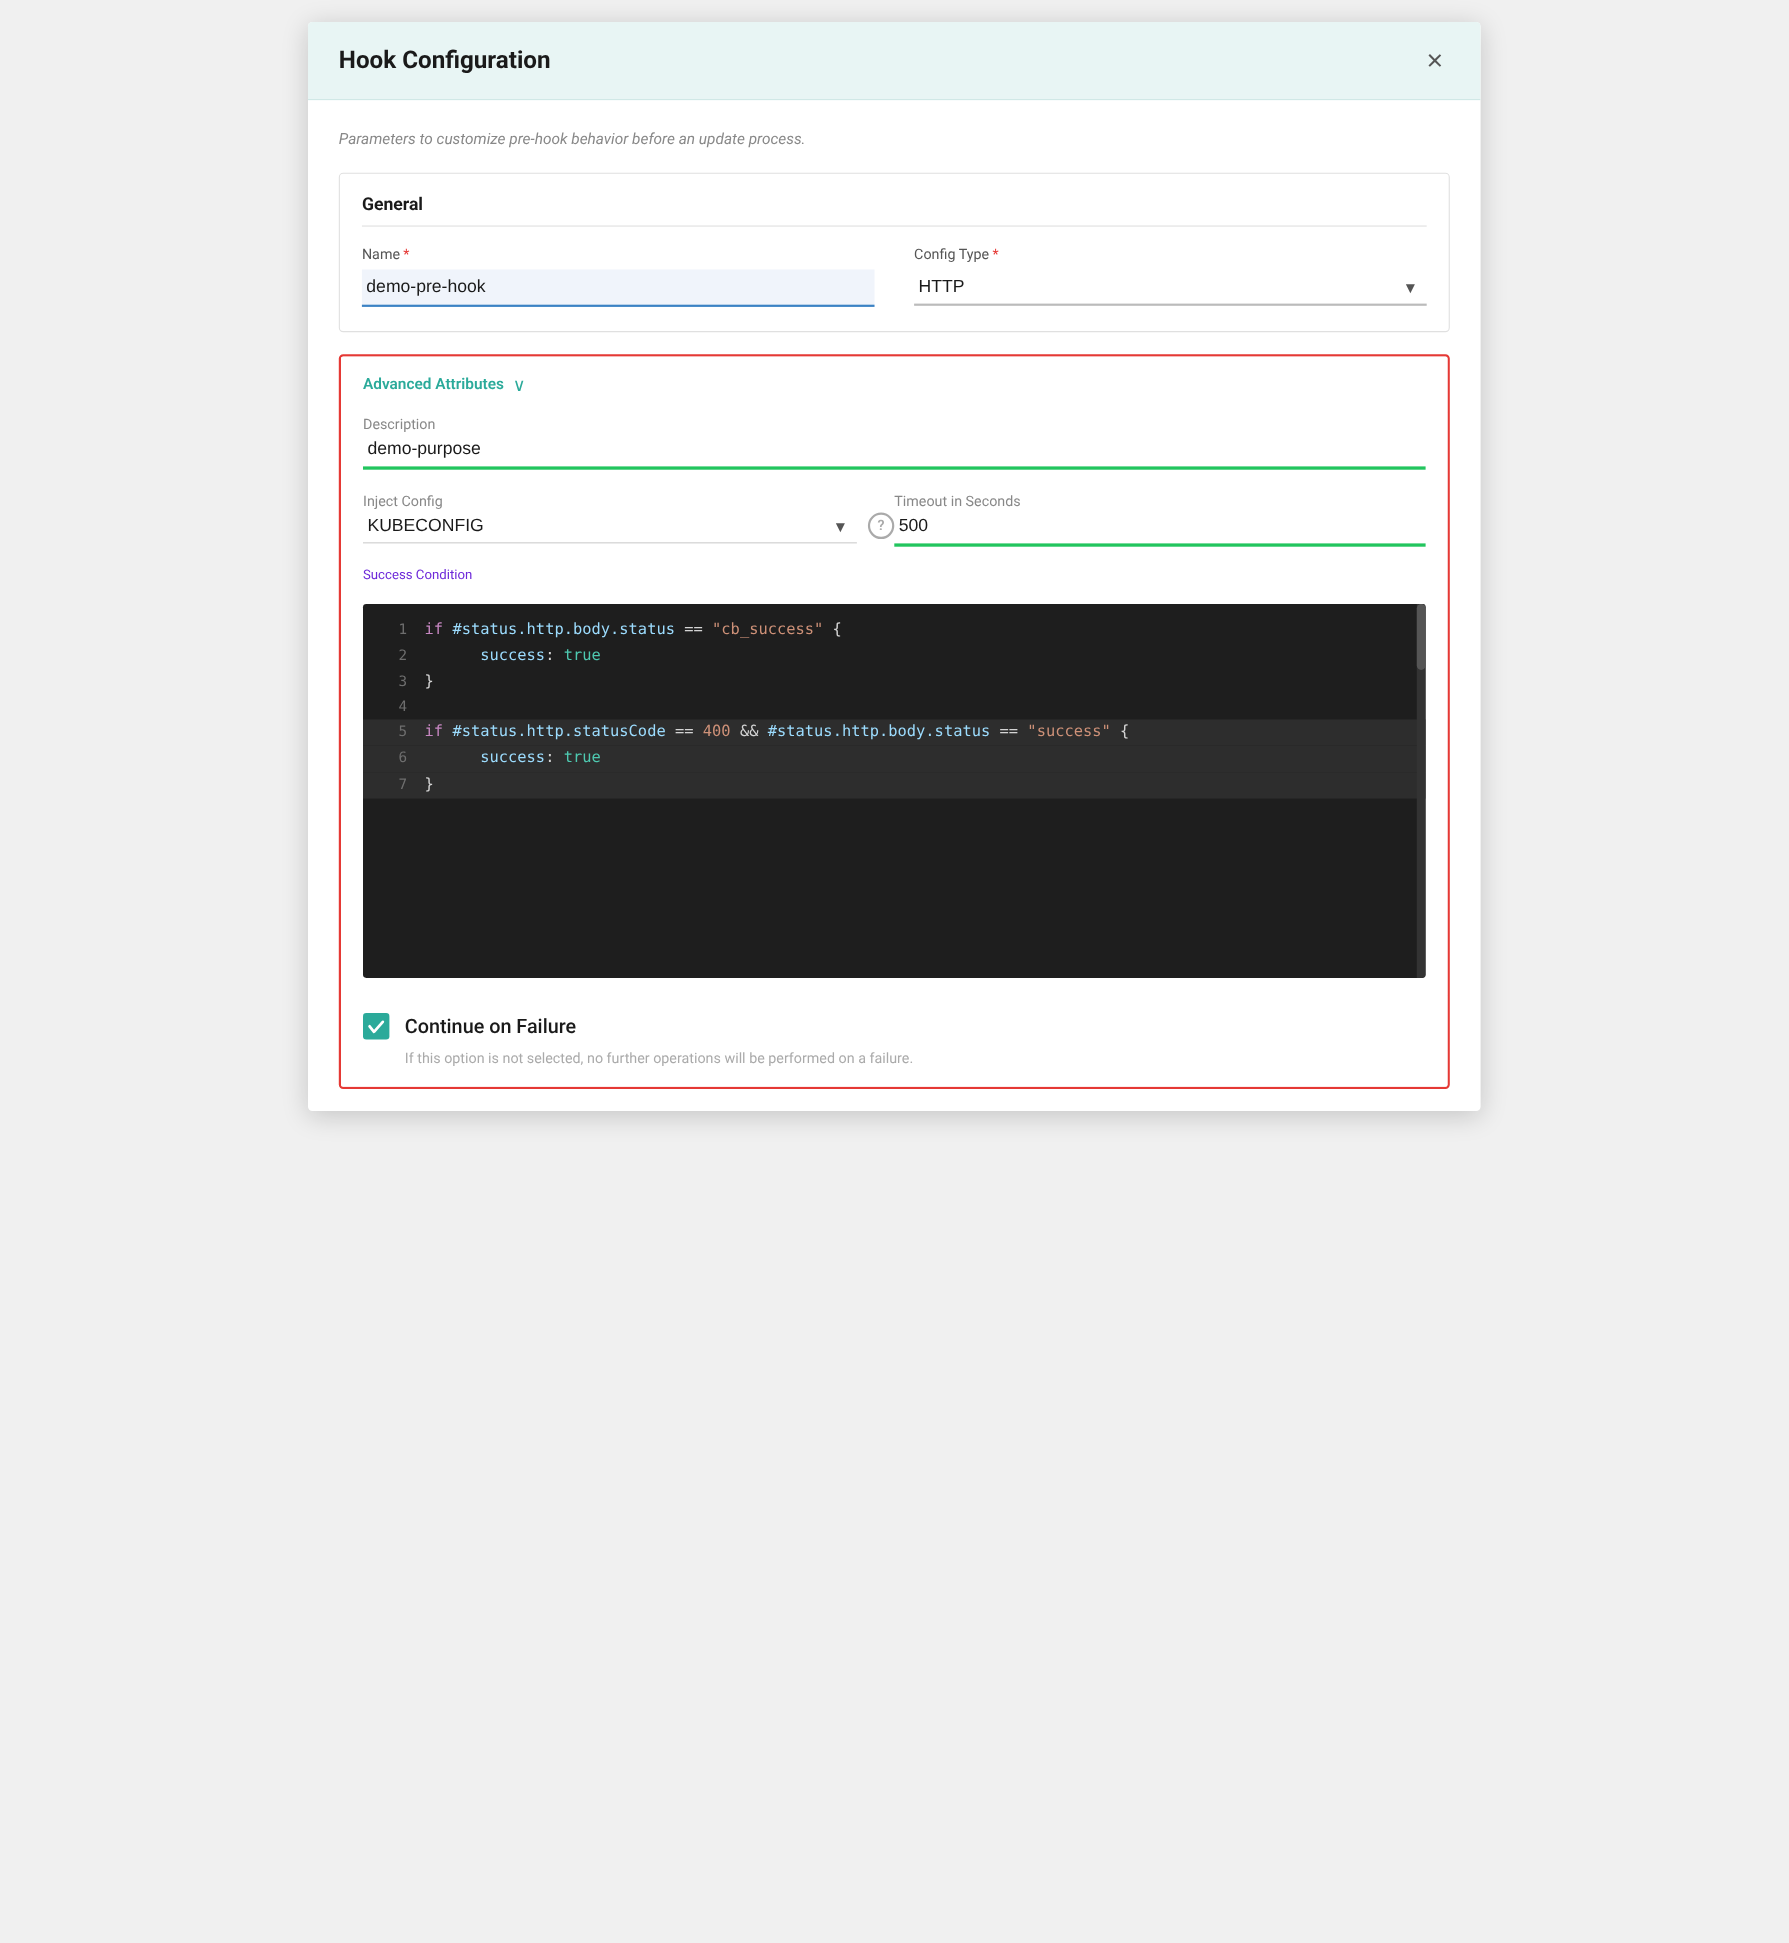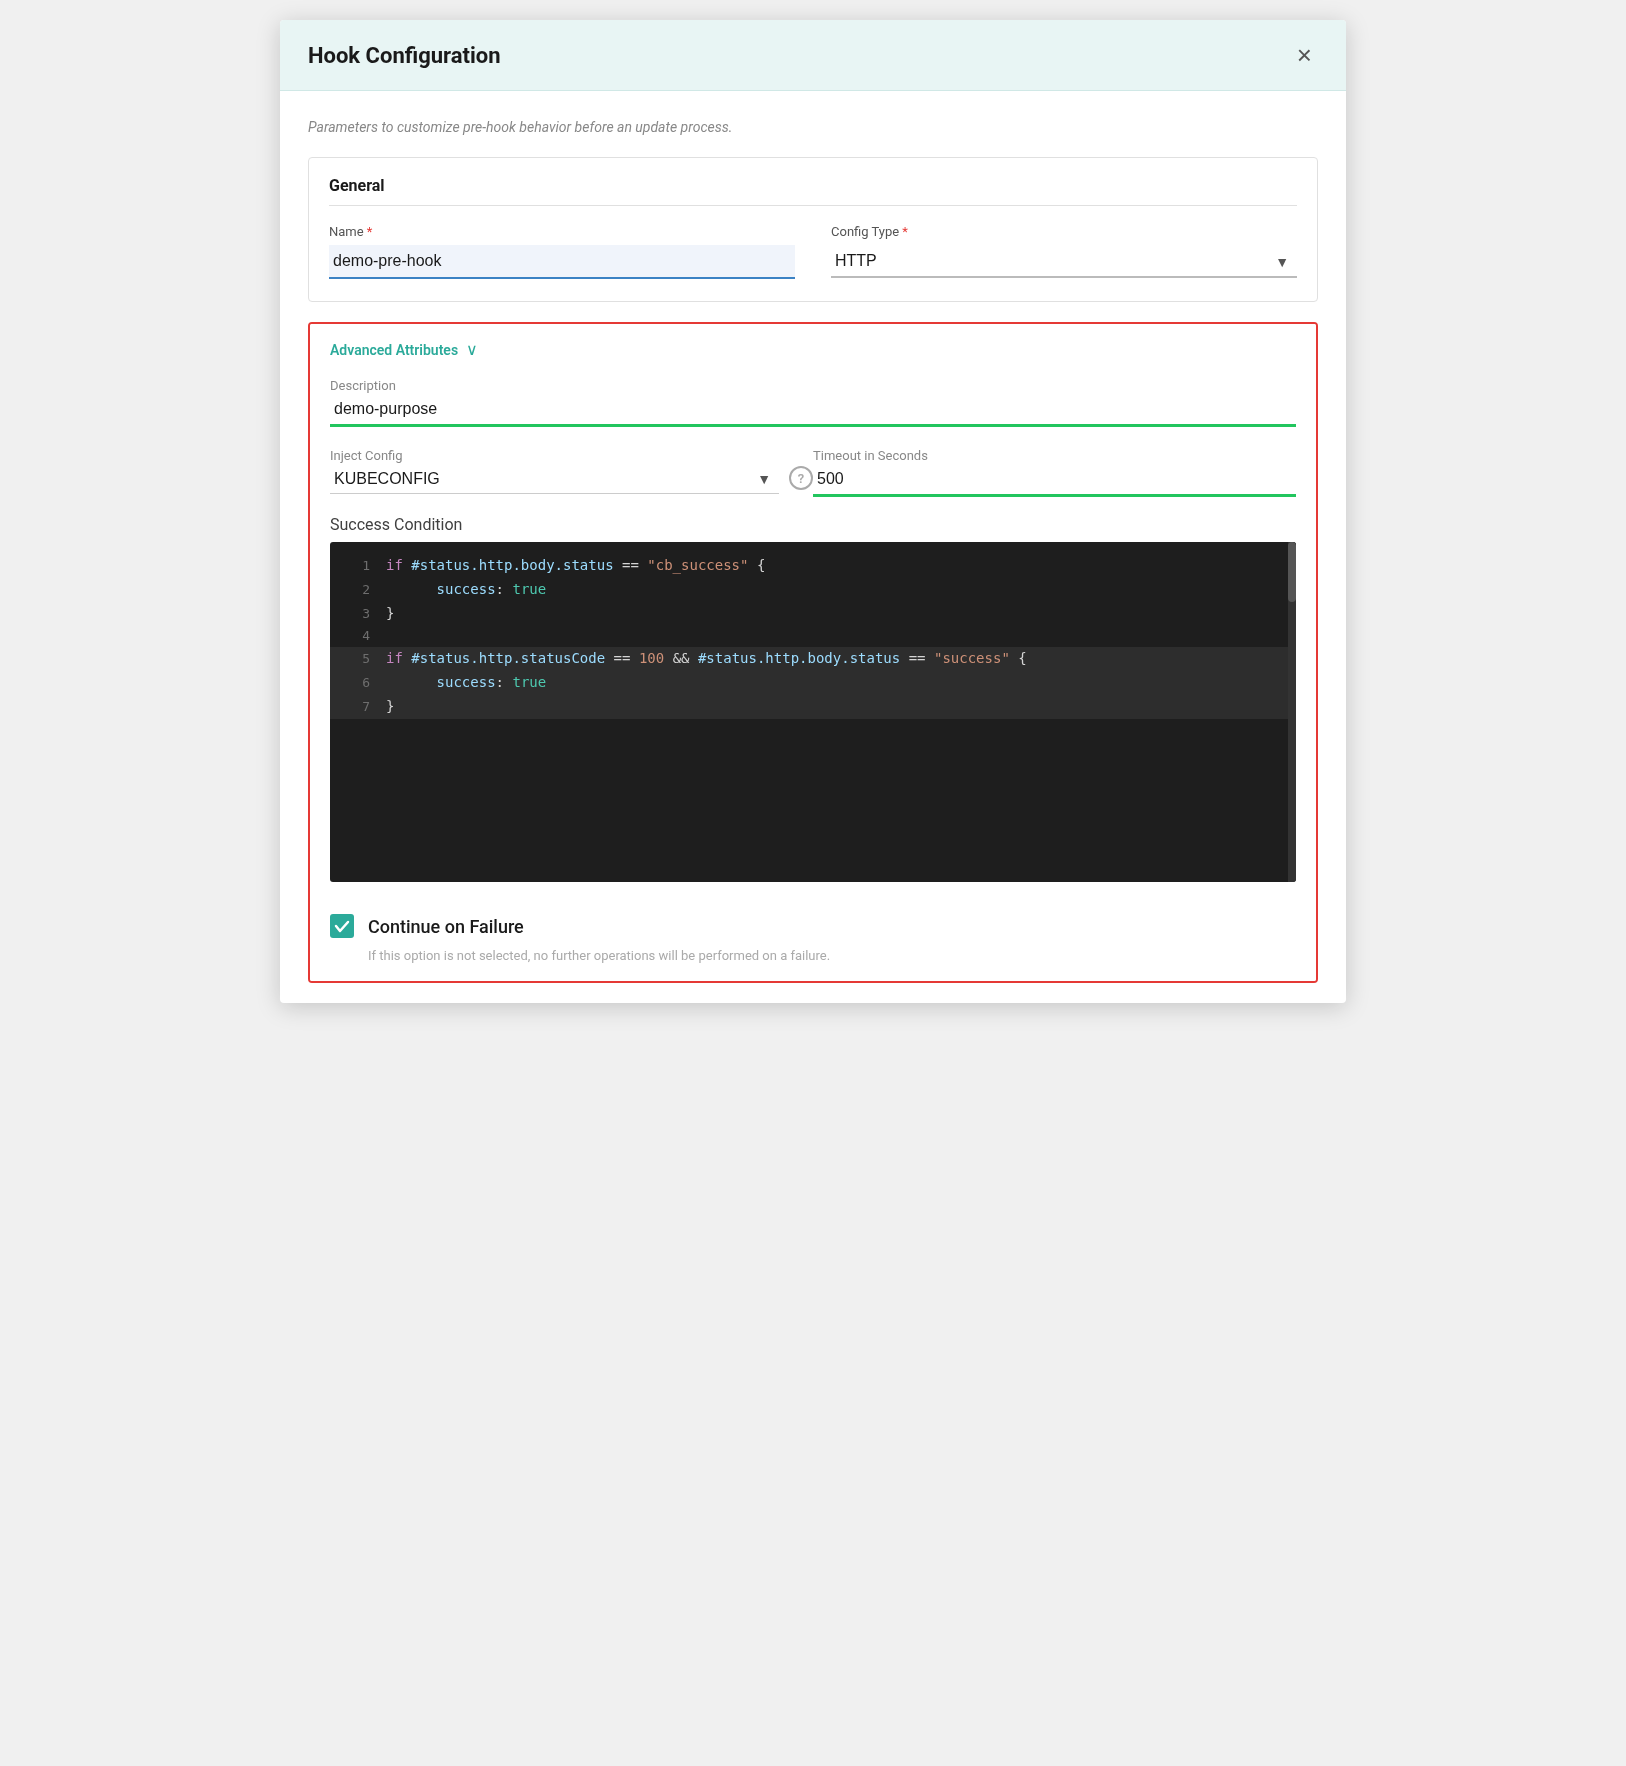--- a/index.html
+++ b/index.html
@@ -244,23 +244,23 @@
       align-items: center;
       justify-content: center;
       color: #aaa;
       font-size: 13px;
       font-weight: 600;
       cursor: pointer;
       flex-shrink: 0;
       margin-bottom: 4px;
     }
     .success-condition-label {
-      font-size: 16px;
-      color: #404040;
-      margin-bottom: 8px;
+      font-size: 12px;
+      color: #6d28d9;
+      margin-bottom: 20px;
     }
     .code-editor {
       background: #1e1e1e;
       border-radius: 3px;
       padding: 12px 0;
       min-height: 340px;
       font-family: 'Consolas', 'Monaco', monospace;
       font-size: 14px;
       line-height: 1.7;
       overflow: auto;
@@ -434,21 +434,21 @@
               <span class="line-content"><span class="kw-op">}</span></span>
             </div>
 
             <div class="code-line">
               <span class="line-num">4</span>
               <span class="line-content"></span>
             </div>
 
             <div class="code-line highlighted">
               <span class="line-num">5</span>
-              <span class="line-content"><span class="kw-if">if</span> <span class="kw-var">#status.http.statusCode</span> <span class="kw-op">==</span> <span class="kw-str">100</span> <span class="kw-op">&amp;&amp;</span> <span class="kw-var">#status.http.body.status</span> <span class="kw-op">==</span> <span class="kw-str">"success"</span> <span class="kw-op">{</span></span>
+              <span class="line-content"><span class="kw-if">if</span> <span class="kw-var">#status.http.statusCode</span> <span class="kw-op">==</span> <span class="kw-str">400</span> <span class="kw-op">&amp;&amp;</span> <span class="kw-var">#status.http.body.status</span> <span class="kw-op">==</span> <span class="kw-str">"success"</span> <span class="kw-op">{</span></span>
             </div>
 
             <div class="code-line highlighted">
               <span class="line-num">6</span>
               <span class="line-content">      <span class="kw-key">success</span>: <span class="kw-val">true</span></span>
             </div>
 
             <div class="code-line highlighted">
               <span class="line-num">7</span>
               <span class="line-content"><span class="kw-op">}</span></span>

